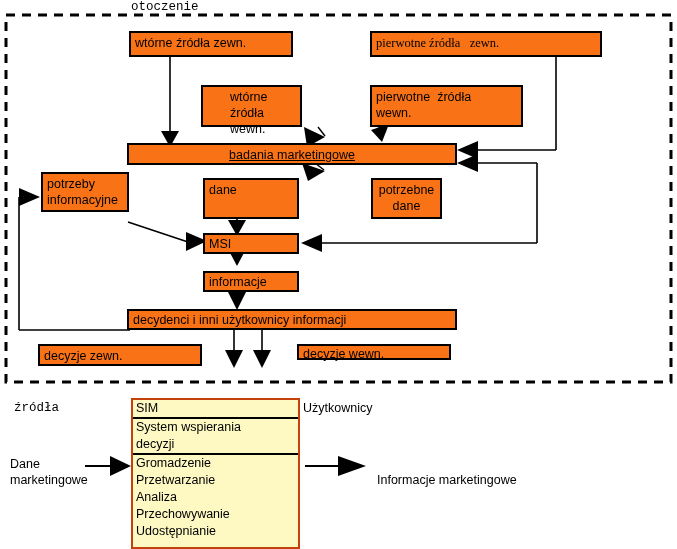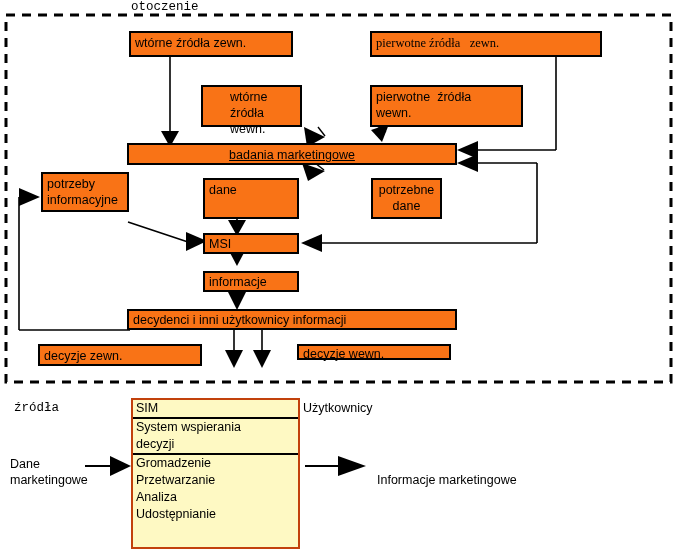--- a/index.html
+++ b/index.html
@@ -128,16 +128,17 @@
 
   <div class="lbl" style="left:377px;top:456px;margin-top:16px;">Informacje marketingowe</div>
 
   <div class="simbox" style="left:131px;top:398px;width:169px;height:151px;">
     <div class="simrow simsep">SIM</div>
     <div class="simrow">System wspierania</div>
     <div class="simrow simsep">decyzji</div>
     <div class="simrow">Gromadzenie</div>
     <div class="simrow">Przetwarzanie</div>
     <div class="simrow">Analiza</div>
+    <div class="simrow">Przechowywanie</div>
     <div class="simrow">Udostępnianie</div>
   </div>
 
 </div>
 
 </body></html>

